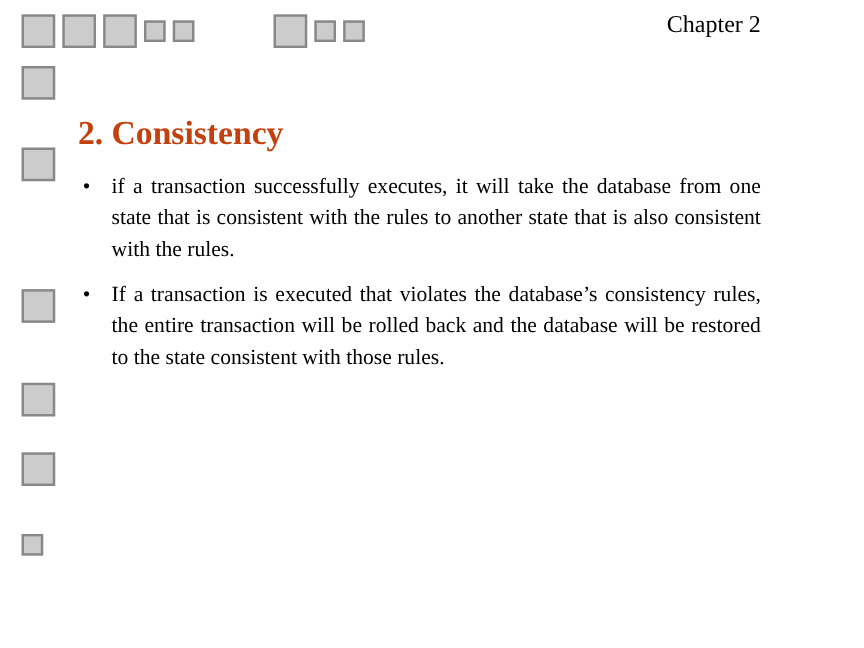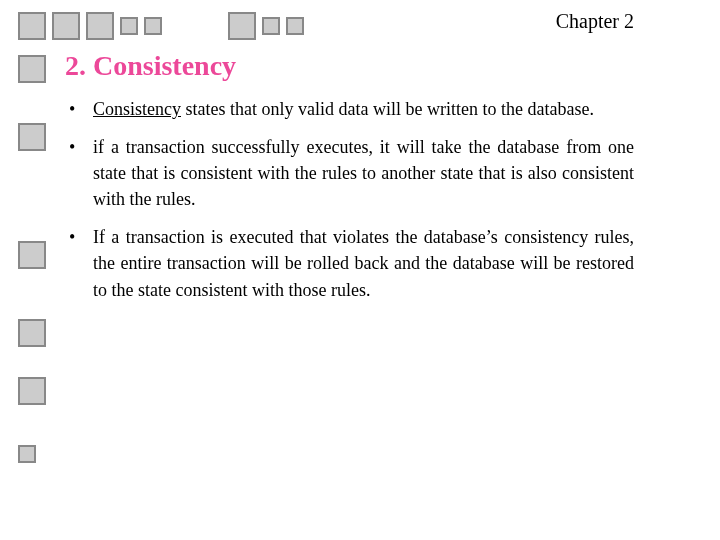--- a/index.html
+++ b/index.html
@@ -62,24 +62,25 @@
     .content {
       position: absolute;
       left: 65px;
       top: 50px;
       right: 24px;
       bottom: 10px;
     }
 
     .section-title {
       font-size: 28px;
-      color: #ec4899;
+      color: #c2410c;
       font-weight: bold;
       margin-bottom: 14px;
       font-family: 'Times New Roman', Times, serif;
+      margin-top: 46px;
     }
 
     .bullet-list {
       list-style: none;
       padding: 0;
     }
 
     .bullet-list li {
       font-size: 18px;
       color: #000;
@@ -129,24 +130,20 @@
     <div class="sq sq-lg" style="margin-top:20px;"></div>
     <div class="sq sq-sm" style="margin-top:30px;"></div>
   </div>
 
   <div class="content">
 
     <div class="section-title">2.  Consistency</div>
 
     <ul class="bullet-list">
 
-      <li>
-        <span class="underline">Consistency</span>
-        <span> states that only valid data will be written to the database.</span>
-      </li>
 
       <li>
         <span>if a transaction successfully executes, it will take the database from one state that is consistent with the rules to another state that is also consistent with the rules.</span>
       </li>
 
       <li>
         <span>If a transaction is executed that violates the database’s consistency rules, the entire transaction will be rolled back and the database will be restored to the state consistent with those rules.</span>
       </li>
 
     </ul>

